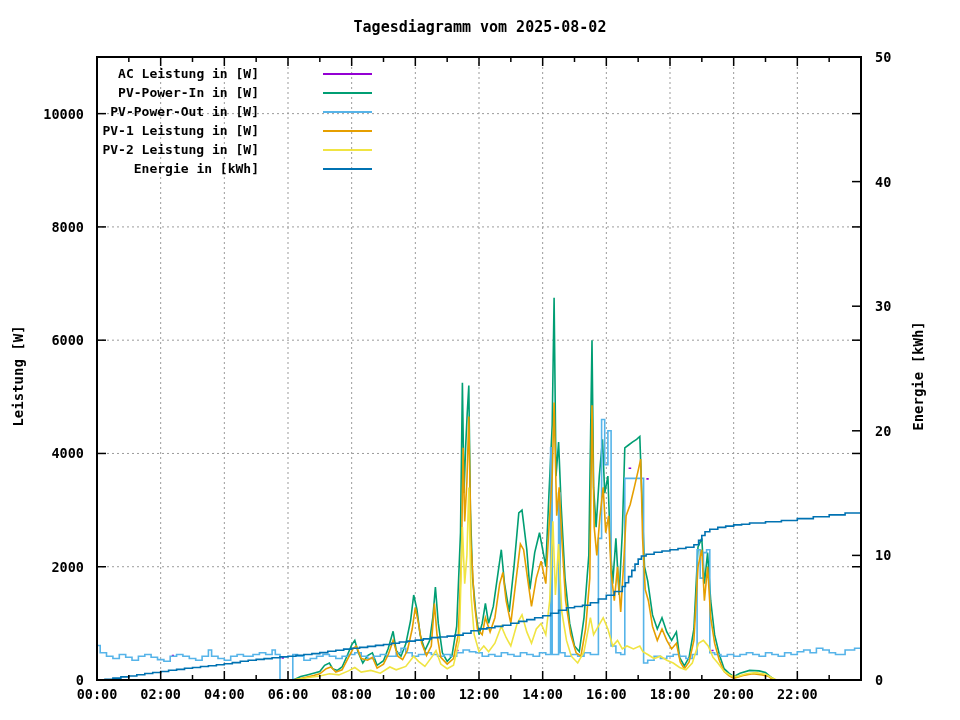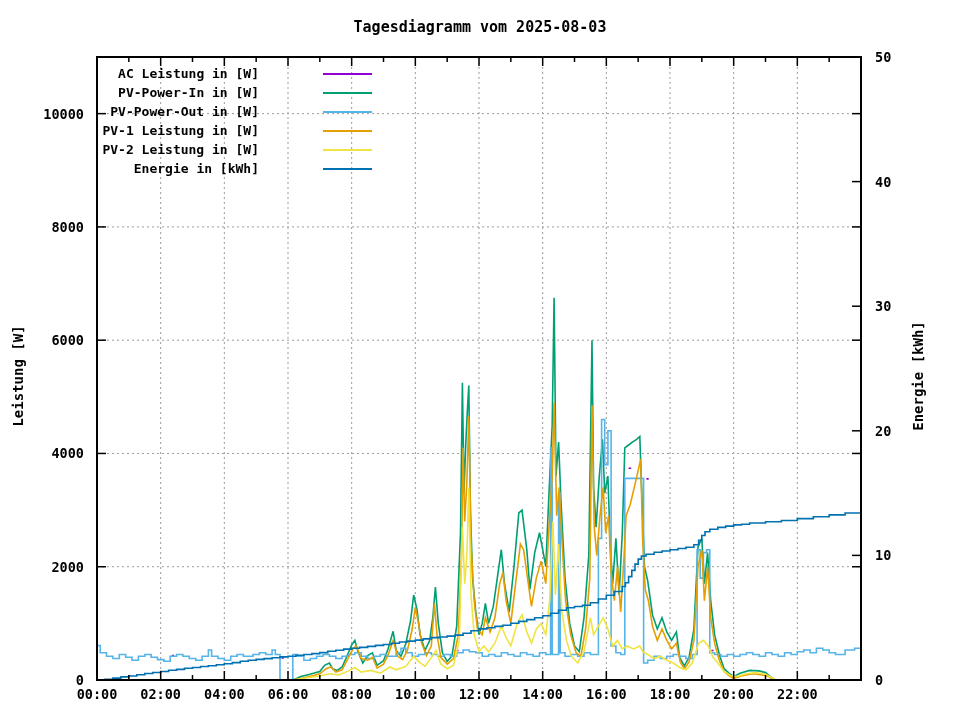--- a/index.html
+++ b/index.html
@@ -9,21 +9,21 @@
                font-size:15px;font-weight:bold;color:#000;}
   .ylab{position:absolute;font-size:14px;font-weight:bold;color:#000;white-space:nowrap;}
   #ylabel-left{left:-62px;top:368px;transform:rotate(-90deg);transform-origin:center;width:160px;text-align:center;}
   #ylabel-right{left:838px;top:368px;transform:rotate(-90deg);transform-origin:center;width:160px;text-align:center;}
   svg text{font-family:"DejaVu Sans Mono","Liberation Mono",monospace;font-weight:bold;fill:#000;}
 </style>
 </head>
 <body>
 
 <div id="stage">
-  <div id="chart-title">Tagesdiagramm vom 2025-08-03</div>
+  <div id="chart-title">Tagesdiagramm vom 2025-08-02</div>
   <div id="ylabel-left" class="ylab">Leistung [W]</div>
   <div id="ylabel-right" class="ylab">Energie [kWh]</div>
   <svg id="plot" width="960" height="720" viewBox="0 0 960 720">
       <line x1="160.66666666666666" y1="57" x2="160.66666666666666" y2="680" stroke="#9b9b9b" stroke-width="1" stroke-dasharray="2,3"></line>
       <line x1="224.33333333333331" y1="57" x2="224.33333333333331" y2="680" stroke="#9b9b9b" stroke-width="1" stroke-dasharray="2,3"></line>
       <line x1="288" y1="57" x2="288" y2="680" stroke="#9b9b9b" stroke-width="1" stroke-dasharray="2,3"></line>
       <line x1="351.66666666666663" y1="57" x2="351.66666666666663" y2="680" stroke="#9b9b9b" stroke-width="1" stroke-dasharray="2,3"></line>
       <line x1="415.3333333333333" y1="57" x2="415.3333333333333" y2="680" stroke="#9b9b9b" stroke-width="1" stroke-dasharray="2,3"></line>
       <line x1="479" y1="57" x2="479" y2="680" stroke="#9b9b9b" stroke-width="1" stroke-dasharray="2,3"></line>
       <line x1="542.6666666666667" y1="57" x2="542.6666666666667" y2="680" stroke="#9b9b9b" stroke-width="1" stroke-dasharray="2,3"></line>

